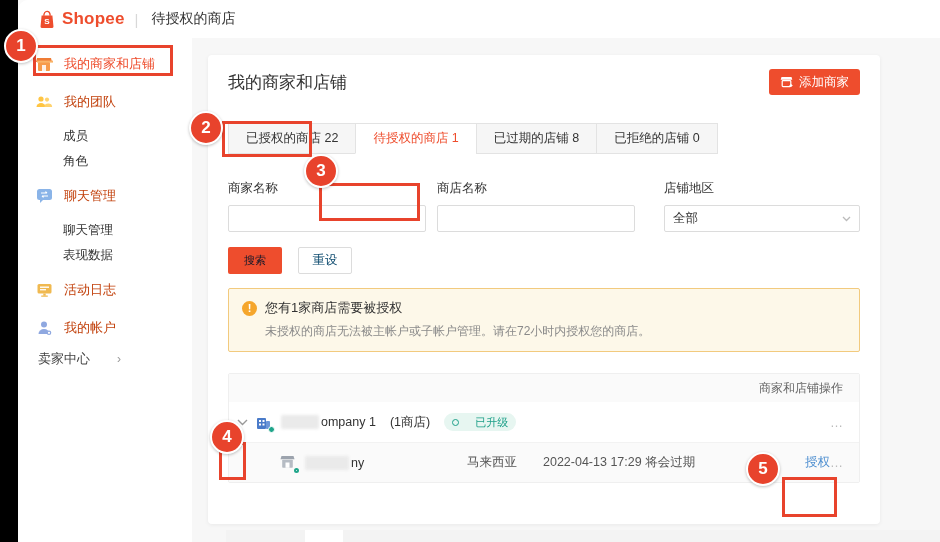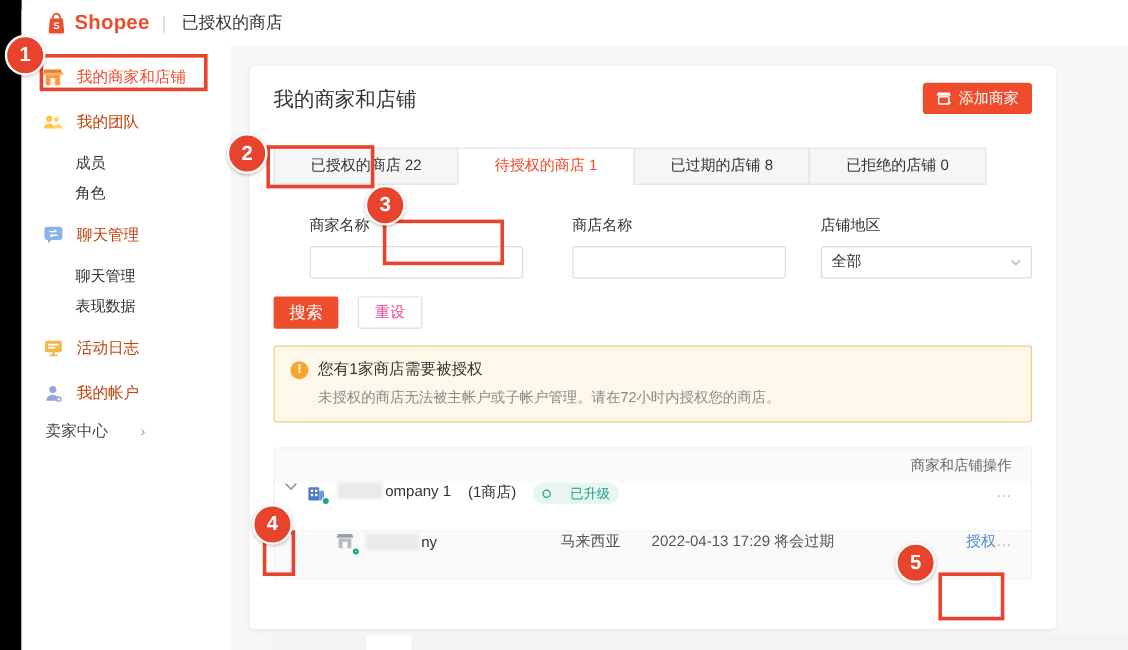--- a/index.html
+++ b/index.html
@@ -36,48 +36,48 @@
   .card-head { display:flex; align-items:center; justify-content:space-between; height:28px; }
   .page-title { font-size:17px; color:#333; font-weight:500; }
   .add-btn { background:#ee4d2d; color:#fff; border:none; border-radius:3px; height:26px; padding:0 11px;
              font-size:12.5px; display:flex; align-items:center; gap:6px; cursor:pointer; }
 
   .tabs { display:flex; gap:38px; margin-top:26px; border-bottom:1px solid #ececec; height:31px; }
   .tab { font-size:13px; color:#333; cursor:pointer; padding:4px 2px; }
   .tab.active { color:#ee4d2d; font-weight:bold; }
 
   .subtabs { display:flex; margin-top:27px; }
-  .subtab { height:31px; line-height:29px; padding:0 30px; font-size:12.5px; color:#333; background:#f6f6f6;
+  .subtab { height:31px; line-height:29px; padding:0 17px; font-size:12.5px; color:#333; background:#f6f6f6;
             border:1px solid #e3e3e3; margin-left:-1px; cursor:pointer; white-space:nowrap; }
   .subtab:first-child { margin-left:0; }
   .subtab.active { background:#fff; color:#ee4d2d; border-bottom-color:#fff; }
 
   .filters { display:flex; margin-top:26px; gap:11px; }
-  .field { width:204px;margin-left:30px; }
+  .field { width:204px; }
   .field:last-child { width:202px; margin-left:18px; }
   .field-label { font-size:12.5px; color:#333; }
   .field input { margin-top:8px; width:100%; height:27px; border:1px solid #dcdcdc; border-radius:2px; outline:none; padding:0 8px; font-size:12.5px; background:#fff; }
   .select { margin-top:8px; width:100%; height:27px; border:1px solid #dcdcdc; border-radius:2px; background:#fff;
             display:flex; align-items:center; justify-content:space-between; padding:0 8px; cursor:pointer; font-size:12.5px; color:#333; }
 
   .actions { display:flex; gap:16px; margin-top:15px; }
-  .btn-search { width:54px; height:27px; background:#ee4d2d; color:#ffffff; border:none; border-radius:2px; font-size:14px; cursor:pointer; }
-  .btn-reset { width:54px; height:27px; background:#fff; color:#ec4899; border:1px solid #dcdcdc; border-radius:2px; font-size:12.5px; cursor:pointer; }
+  .btn-search { width:54px; height:27px; background:#ee4d2d; color:#0f172a; border:none; border-radius:2px; font-size:11px; cursor:pointer; }
+  .btn-reset { width:54px; height:27px; background:#fff; color:#0c4a6e; border:1px solid #dcdcdc; border-radius:2px; font-size:12.5px; cursor:pointer; }
 
   .alert { margin-top:14px; border:1px solid #f2ca7e; background:#fdf8e9; border-radius:2px; padding:10px 14px 11px 13px; }
   .alert-title-row { display:flex; align-items:center; gap:8px; }
   .alert-title { font-size:13px; color:#333; font-weight:500; }
   .alert-desc { font-size:12px; color:#8a8a8a; margin:6px 0 0 23px; }
   .warn-ic { width:15px; height:15px; border-radius:50%; background:#f5a62c; color:#fff; font-size:11px; font-weight:bold;
              display:flex; align-items:center; justify-content:center; flex:0 0 15px; }
 
   .table { margin-top:21px; border:1px solid #efefef; border-radius:2px; }
   .thead { height:28px; background:#fafafa; display:flex; align-items:center; justify-content:flex-end;
            padding:0 16px 0 28px; color:#666; font-size:12px; }
-  .trow { height:40px; display:flex; align-items:flex-start; font-size:12.5px; border-top:1px solid #f2f2f2; }
+  .trow { height:40px; display:flex; align-items:center; font-size:12.5px; border-top:1px solid #f2f2f2; }
   .trow.alt { background:#fafafa; }
   .chev-cell { width:26px; display:flex; justify-content:center; cursor:pointer; }
   .row-icon { width:17px; height:17px; position:relative; margin-right:9px; flex:0 0 17px; }
   .dot { position:absolute; right:-3px; bottom:-2px; width:7px; height:7px; border-radius:50%; border:1.5px solid #fff; }
   .dot.solid { background:#1fa58a; }
   .dot.ring { background:#fff; border:2px solid #1fa58a; width:5px; height:5px; }
   .redact { background:#eaeaea; border-radius:2px; height:14px; filter:blur(1.5px); }
   .r1 { width:38px; margin-right:2px; }
   .r2 { width:44px; margin-right:2px; }
   .m-name { color:#333; }
@@ -115,21 +115,21 @@
       <div class="brand">
         <span class="sicon">
           <svg width="20" height="22" viewBox="0 0 20 22">
             <path d="M4 7 h12 l1.2 12.2 a1.8 1.8 0 0 1-1.8 1.8 H4.6 a1.8 1.8 0 0 1-1.8-1.8 Z" fill="#ee4d2d"></path>
             <path d="M6.5 7.5 C6.5 4.5 8 2.5 10 2.5 C12 2.5 13.5 4.5 13.5 7.5" fill="none" stroke="#ee4d2d" stroke-width="1.6"></path>
             <text x="10" y="17" text-anchor="middle" font-size="9" font-weight="bold" fill="#fff">S</text>
           </svg>
         </span>
         <span class="brand-name">Shopee</span>
         <span class="brand-divider">|</span>
-        <span class="brand-platform">已授权的商店</span>
+        <span class="brand-platform">待授权的商店</span>
       </div>
     </div>
 
     <div class="body-wrap">
 
       <div class="sidebar">
         <div class="side-item active">
           <span class="sicon">
             <svg width="18" height="16" viewBox="0 0 18 16">
               <rect x="3" y="6" width="12" height="9" rx="1" fill="#f79b4a"></rect>

